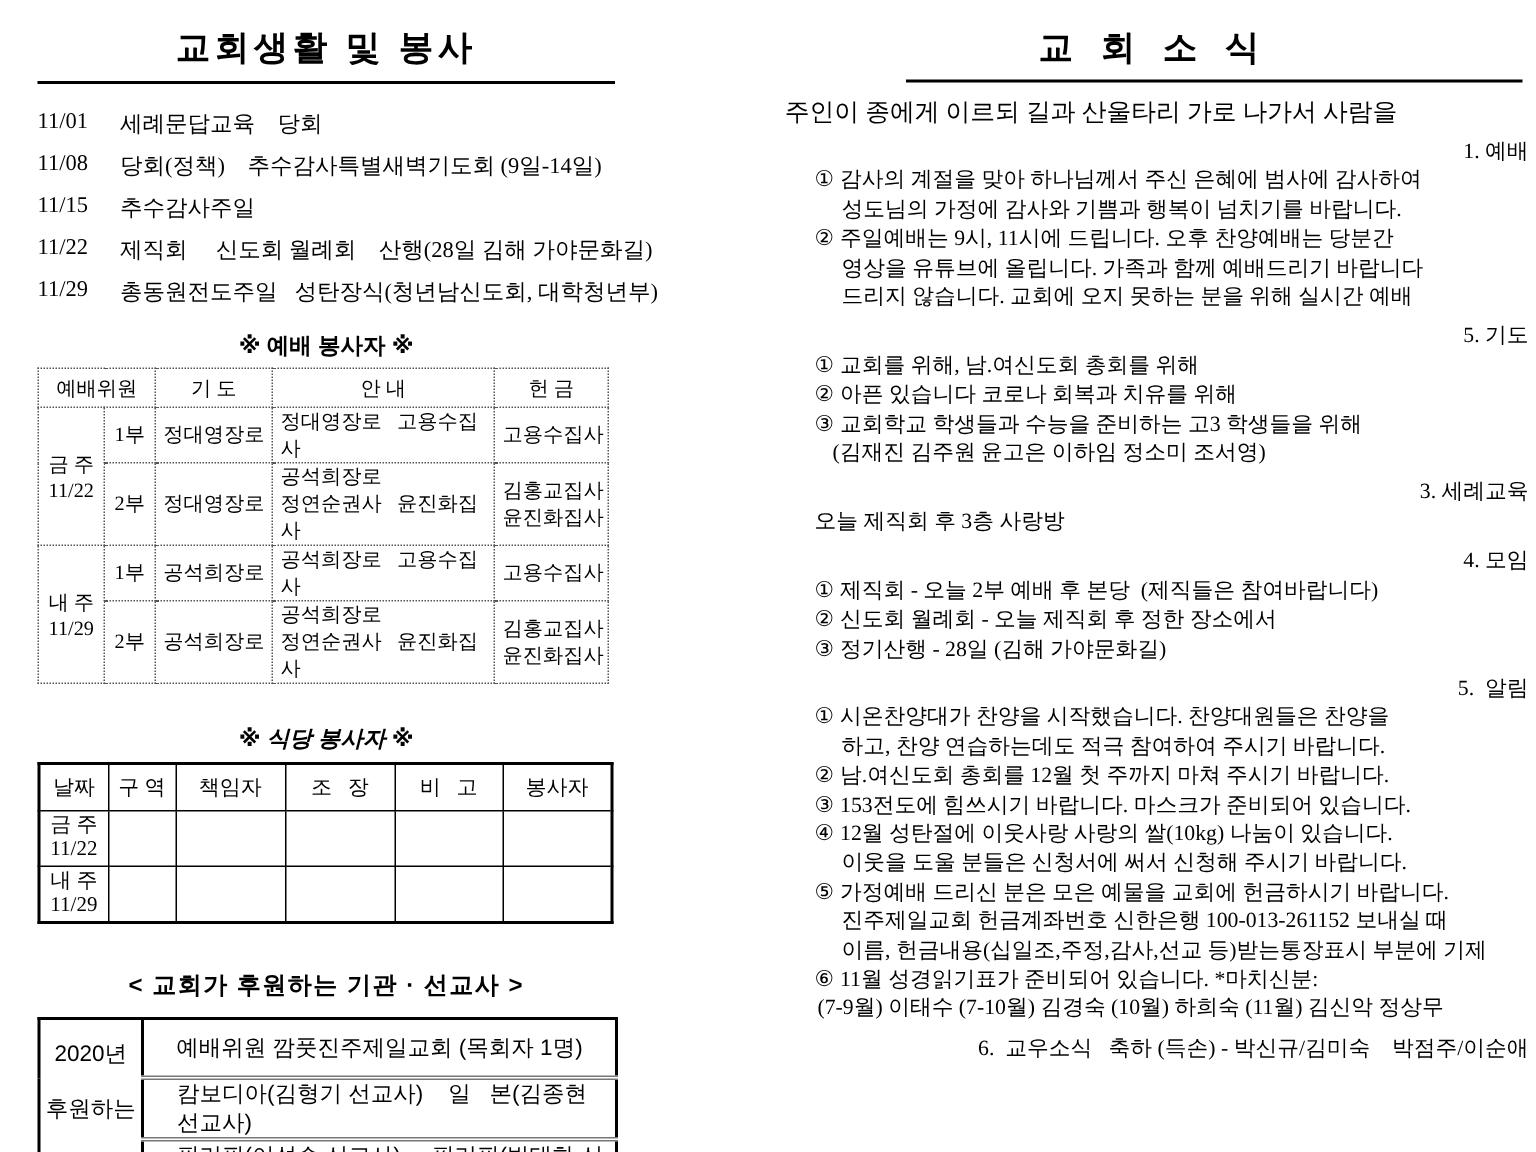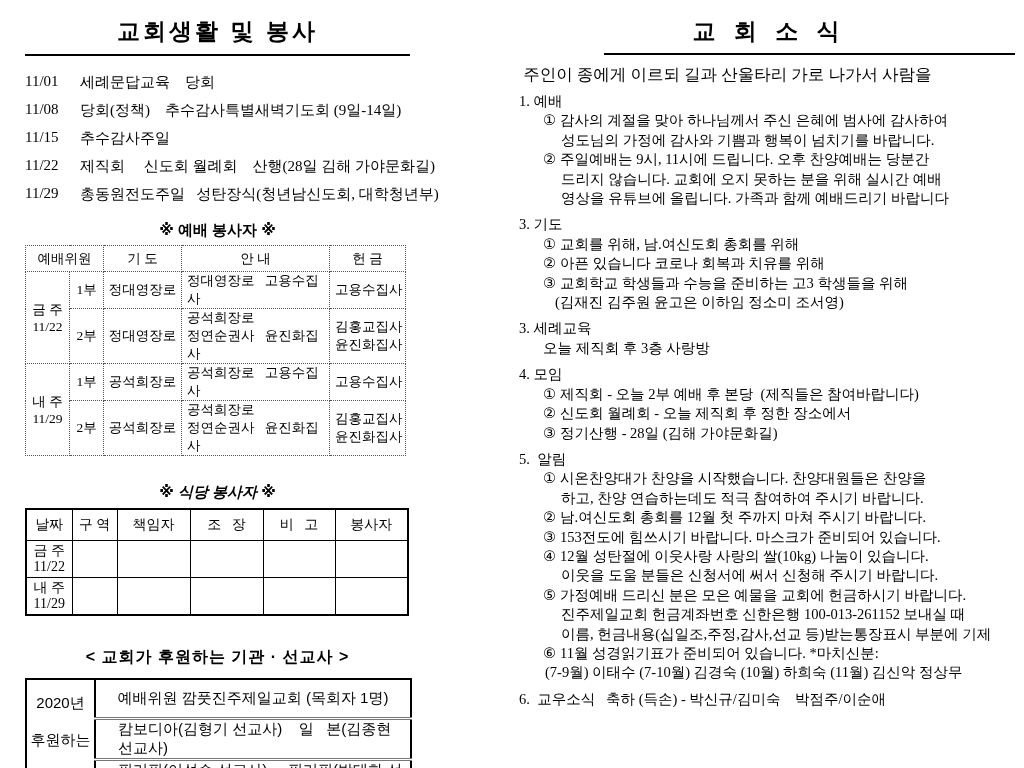--- a/index.html
+++ b/index.html
@@ -48,21 +48,21 @@
   .support .srow.first { text-align:center; padding-left:0; }
   .support .sep { border-top:3px double #777; }
 
   
   .col-right { position:absolute; left:519px; top:16px; width:500px; }
   .r-title { width:100%; text-align:center; font-size:23px; font-weight:bold;
              font-family:"Liberation Sans","DejaVu Sans",sans-serif; letter-spacing:6px; }
   .r-rule { margin-left:85px; width:411px; height:0; border-top:2px solid #000; margin-top:6px; }
   .verse { margin-top:9px; font-size:16.5px; line-height:21px; }
   .sections { margin-top:4px; font-size:14.5px; line-height:19.4px; }
-  .sec-head { margin-top:7px; }
+  .sec-head { margin-top:7px;text-align:right; }
   .il { padding-left:24px; }     
   .cont { padding-left:42px; }   
   .cont-mid { padding-left:36px; }
   .cont-tight { padding-left:26px; }
   .marker { margin-right:4px; }
 </style>
 </head>
 <body>
 
 <div class="page">
@@ -233,26 +233,26 @@
       <div class="pre"> 주인이 종에게 이르되 길과 산울타리 가로 나가서 사람을</div>
     </div>
 
     <div class="sections">
 
       <div class="section">
         <div class="sec-head pre">1. 예배</div>
         <div class="il pre"><span class="marker">①</span><span>감사의 계절을 맞아 하나님께서 주신 은혜에 범사에 감사하여</span></div>
         <div class="cont pre">성도님의 가정에 감사와 기쁨과 행복이 넘치기를 바랍니다.</div>
         <div class="il pre"><span class="marker">②</span><span>주일예배는 9시, 11시에 드립니다. 오후 찬양예배는 당분간</span></div>
+        <div class="cont pre">영상을 유튜브에 올립니다. 가족과 함께 예배드리기 바랍니다</div>
         <div class="cont pre">드리지 않습니다. 교회에 오지 못하는 분을 위해 실시간 예배</div>
-        <div class="cont pre">영상을 유튜브에 올립니다. 가족과 함께 예배드리기 바랍니다</div>
-      </div>
-
-      <div class="section">
-        <div class="sec-head pre">3. 기도</div>
+      </div>
+
+      <div class="section">
+        <div class="sec-head pre">5. 기도</div>
         <div class="il pre"><span class="marker">①</span><span>교회를 위해, 남.여신도회 총회를 위해</span></div>
         <div class="il pre"><span class="marker">②</span><span>아픈 있습니다 코로나 회복과 치유를 위해</span></div>
         <div class="il pre"><span class="marker">③</span><span>교회학교 학생들과 수능을 준비하는 고3 학생들을 위해</span></div>
         <div class="cont-mid pre">(김재진 김주원 윤고은 이하임 정소미 조서영)</div>
       </div>
 
       <div class="section">
         <div class="sec-head pre">3. 세례교육</div>
         <div class="il pre">오늘 제직회 후 3층 사랑방</div>
       </div>

